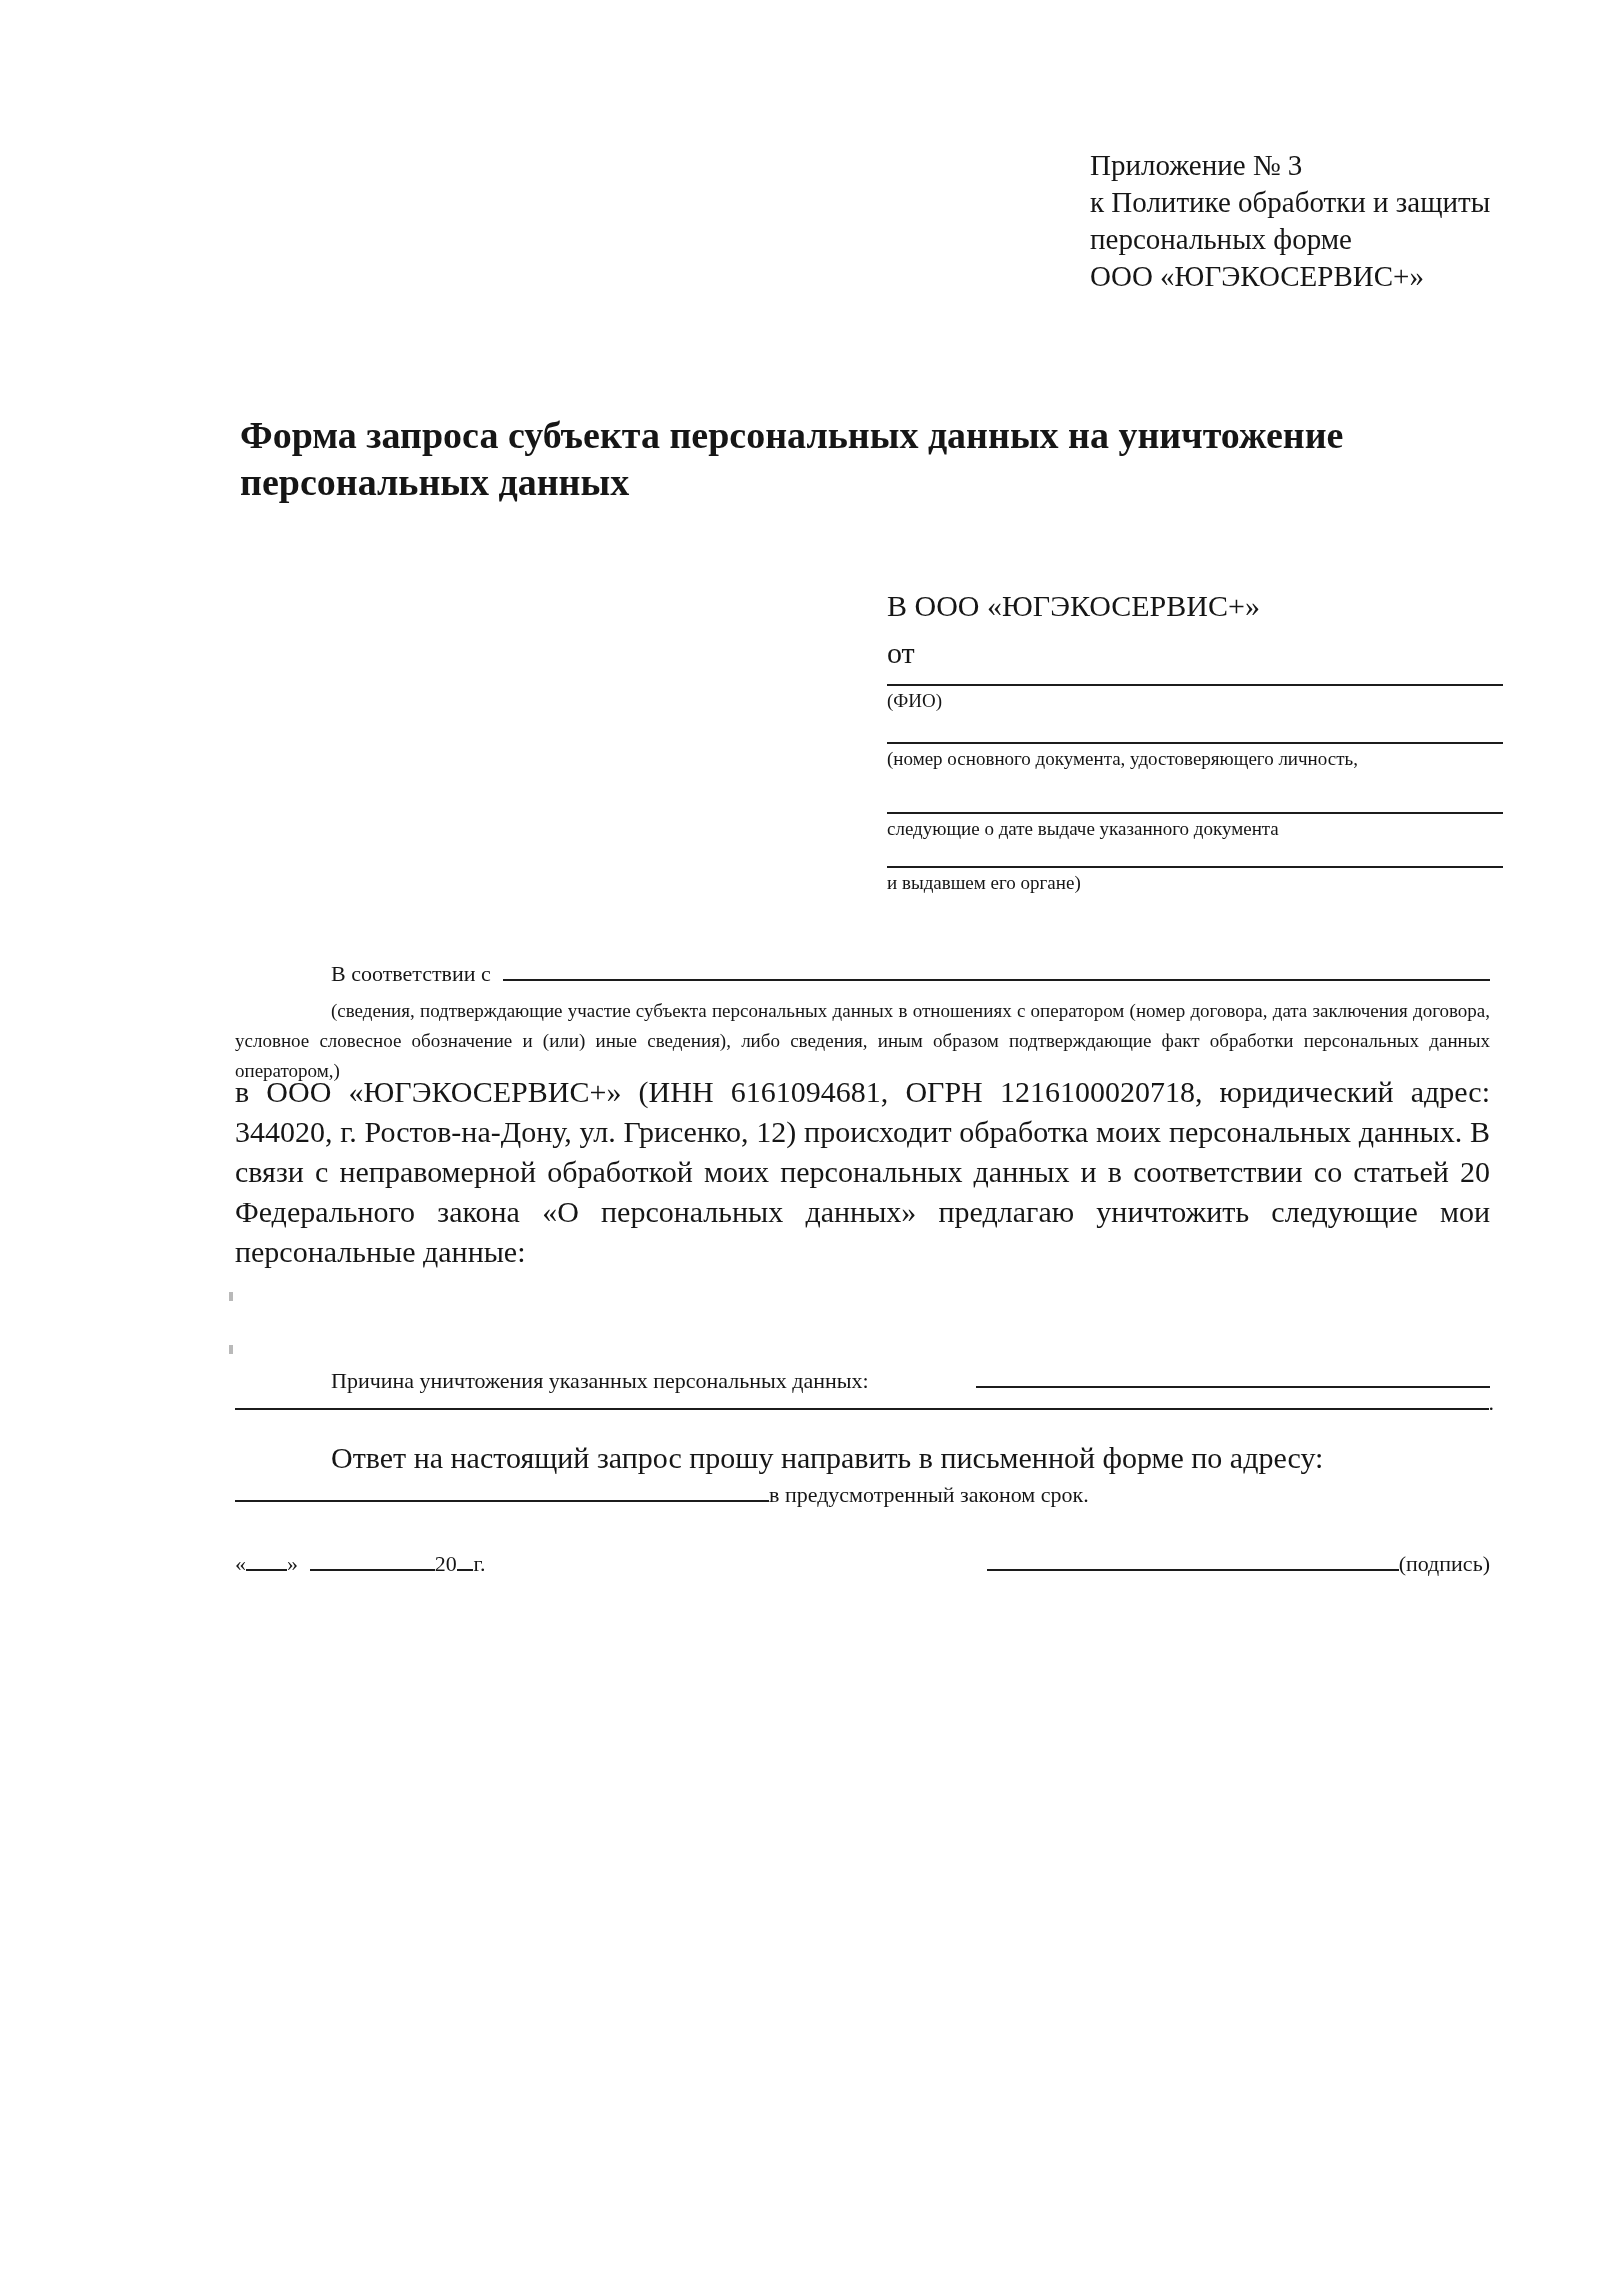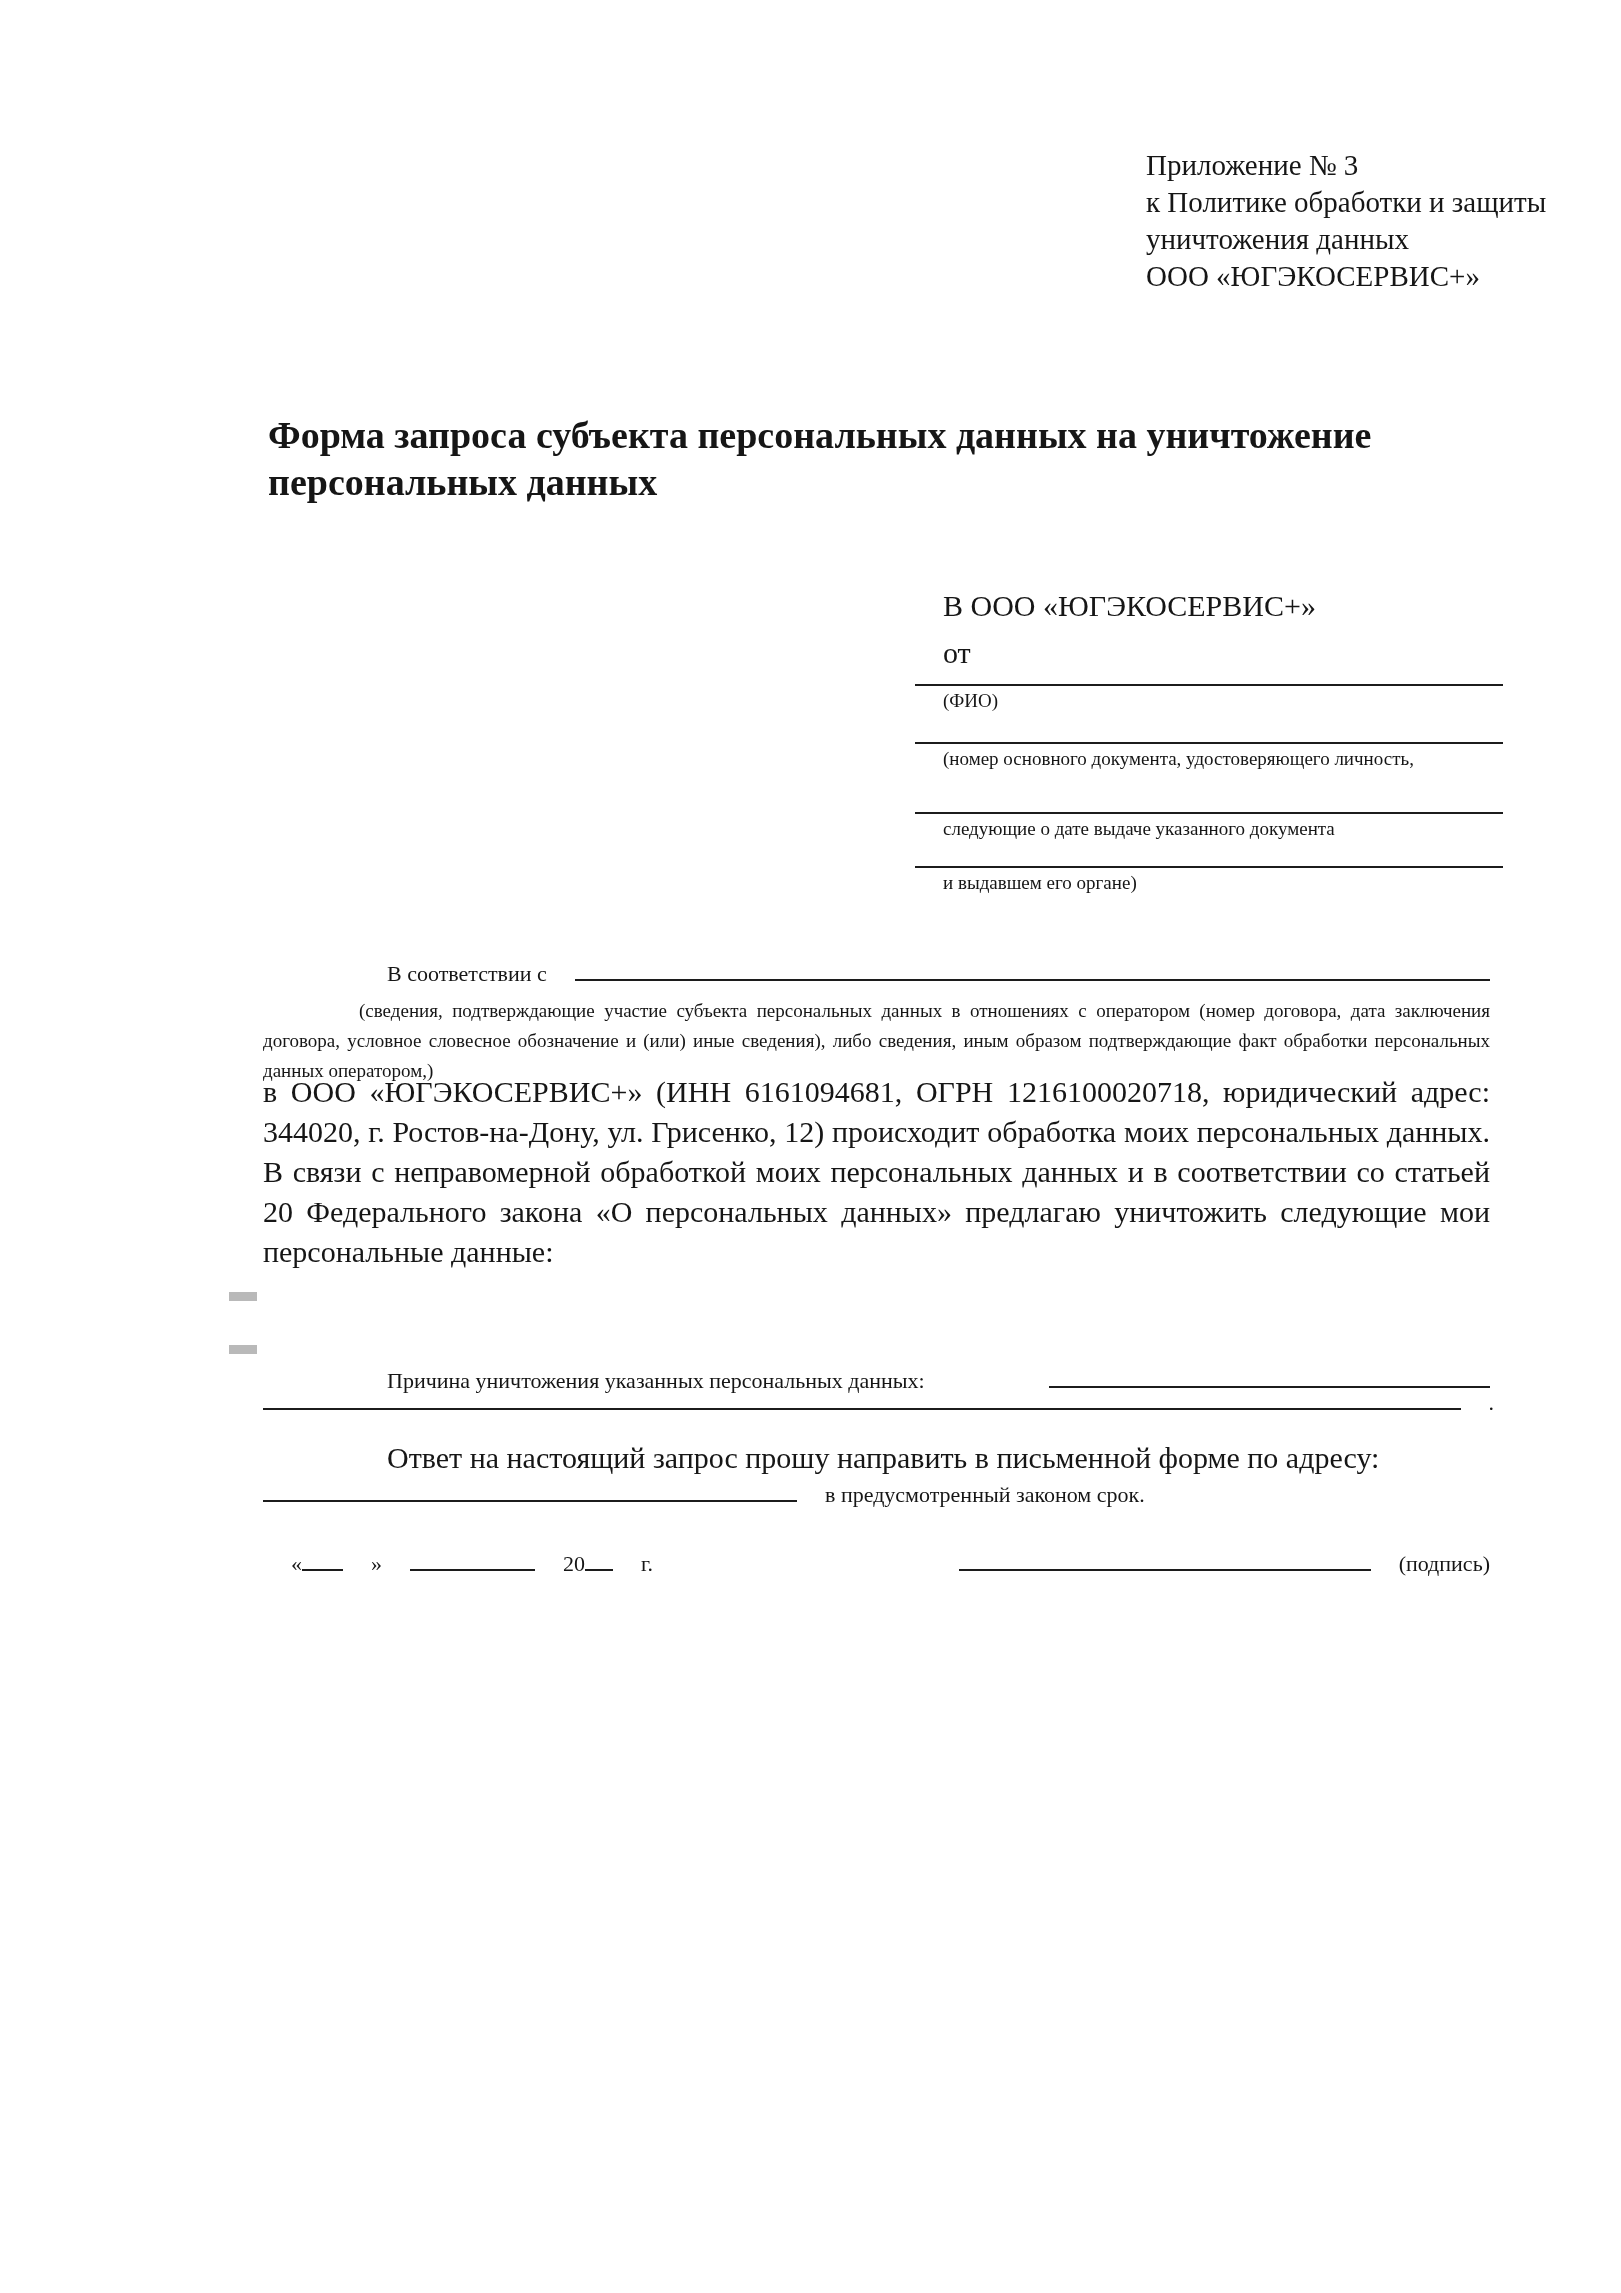--- a/index.html
+++ b/index.html
@@ -1,20 +1,20 @@
 <!DOCTYPE html>
 <html style="--ink: #161616; --rule: #1c1c1c; --bg: #ffffff;"><head>
 <meta charset="utf-8">
 <style>
   :root{
     --ink:#161616;
     --rule:#1c1c1c;
     --bg:#ffffff;
   }
-  *{box-sizing:border-box;padding-left:28px;}
+  *{box-sizing:border-box;}
   html,body{margin:0;padding:0;background:var(--bg);}
   .page{
     position:relative;
     width:1621px;height:2294px;
     background:var(--bg);
     color:var(--ink);
     font-family:"Liberation Serif","DejaVu Serif",serif;
     overflow:hidden;
   }
   
@@ -71,21 +71,21 @@
   .footer-row{position:absolute;left:235px;top:1543px;width:1255px;}
 </style>
 </head>
 <body>
 
 <div class="page">
 
   <div class="appendix">
     <div>Приложение № 3</div>
     <div>к Политике обработки и защиты</div>
-    <div>уничтожения данных</div>
+    <div>персональных форме</div>
     <div>ООО «ЮГЭКОСЕРВИС+»</div>
   </div>
 
   <div class="doc-title">Форма запроса субъекта персональных данных на уничтожение персональных данных</div>
 
   <div class="recipient">
     <div>В ООО «ЮГЭКОСЕРВИС+»</div>
     <div class="from">от</div>
 
     <div class="field-line h14"></div>

